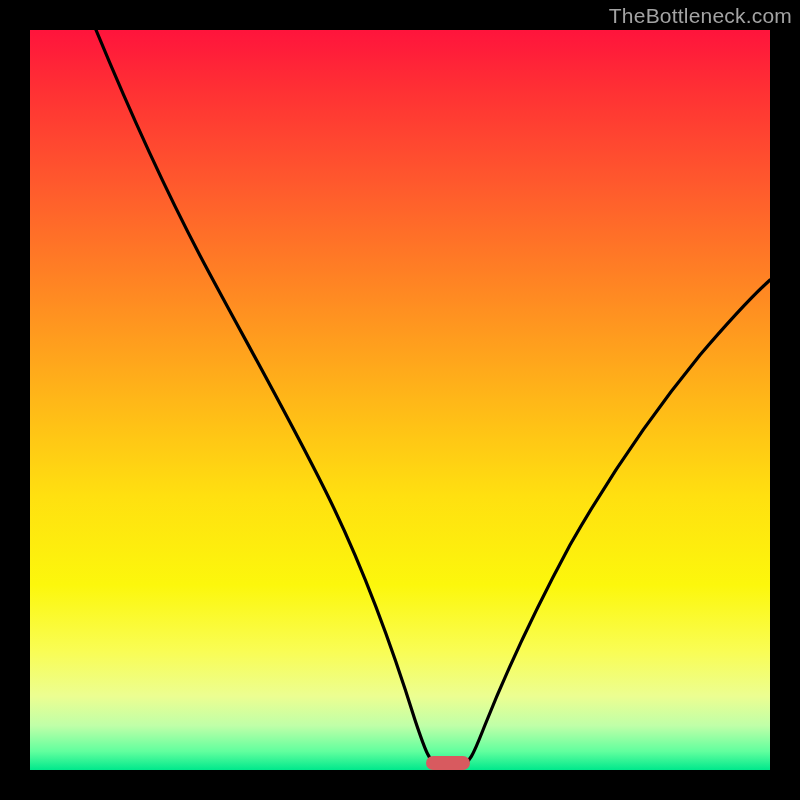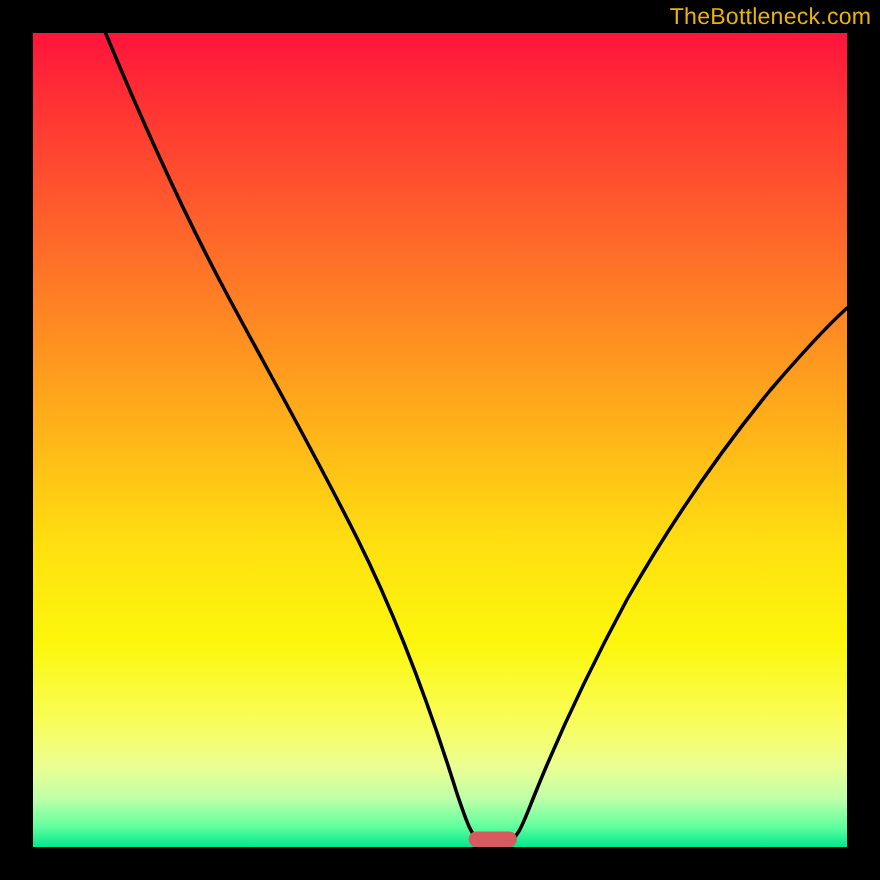--- a/index.html
+++ b/index.html
@@ -38,21 +38,21 @@
       #ecfe91 90%,
       #c0ffa8 94%,
       #61ff9e 97.5%,
       #00e88c 100%
     );
   }
   .watermark {
     position: absolute;
     top: 4px;
     right: 8px;
-    color: #eab308;
+    color: #a3a3a3;
     font-size: 21px;
     font-weight: 400;
     letter-spacing: 0.2px;
   }
   svg.curve {
     position: absolute;
     top: 0;
     left: 0;
   }
   .marker {

